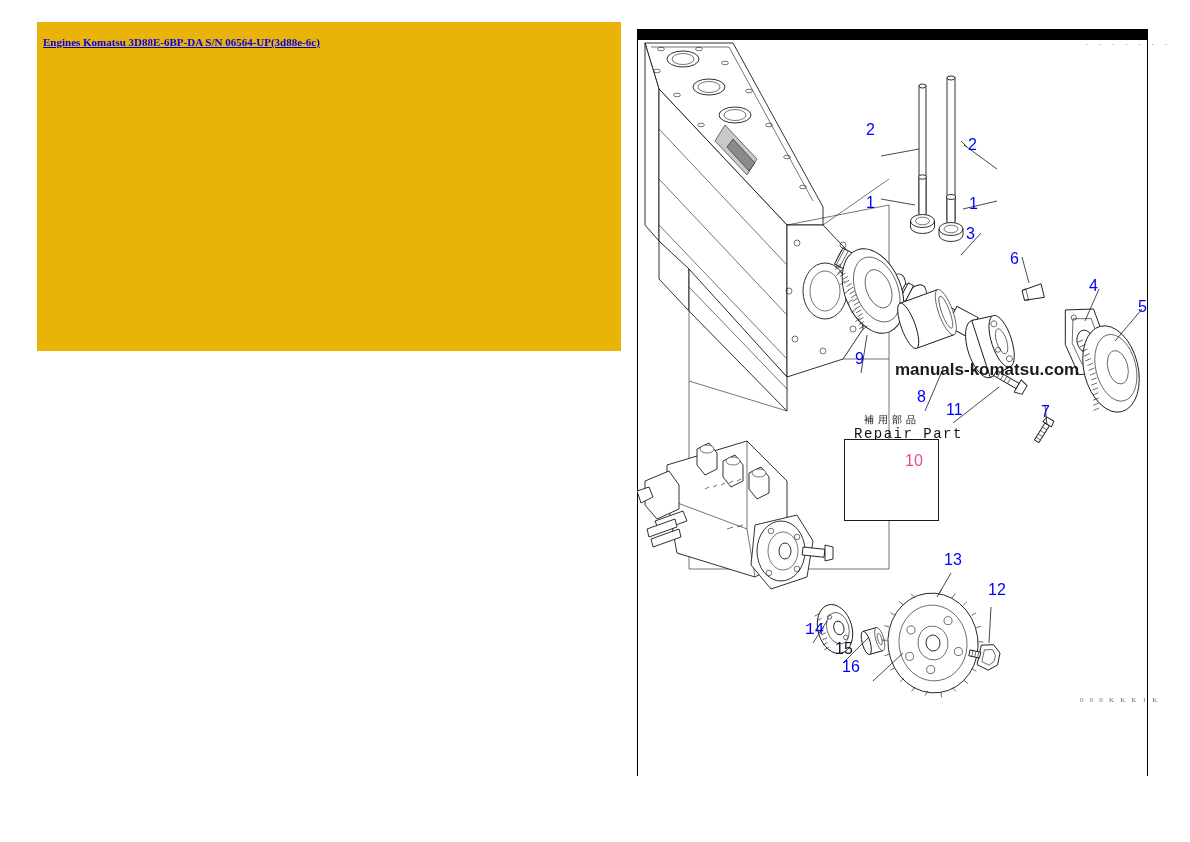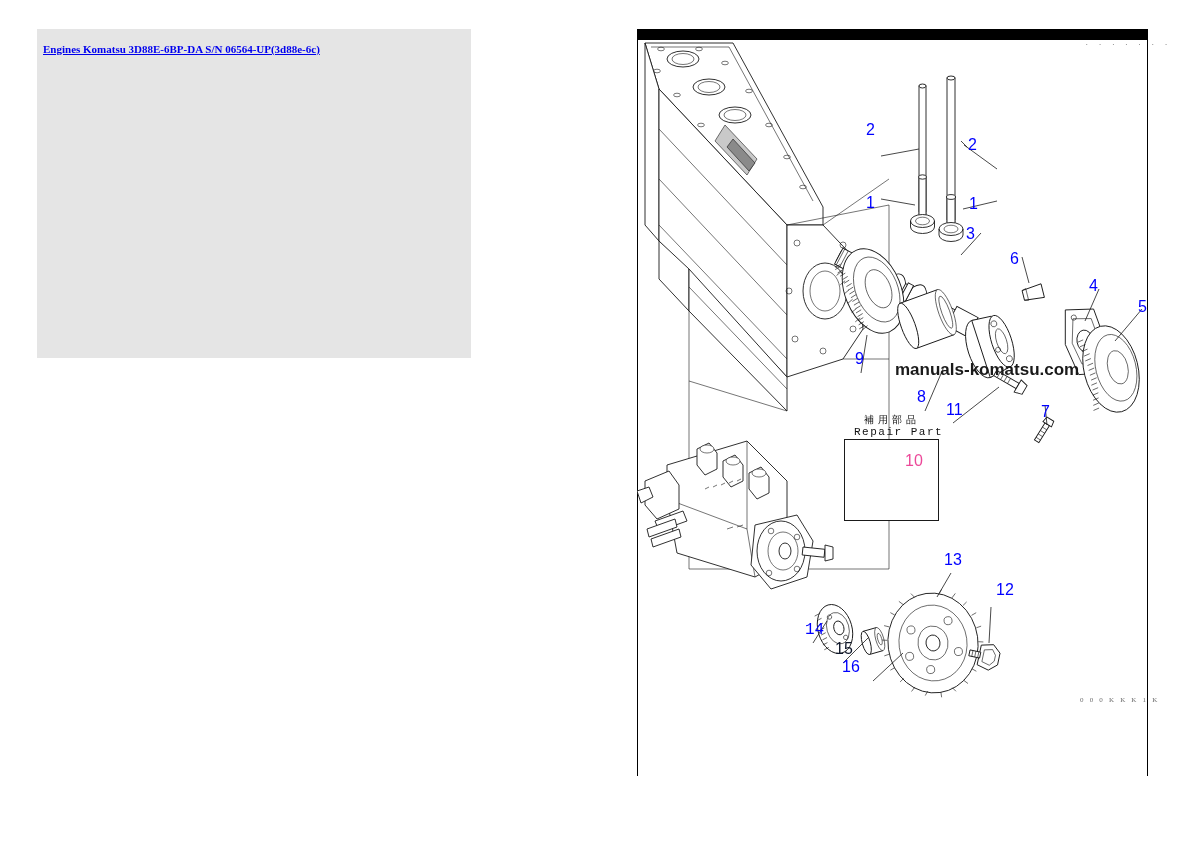--- a/index.html
+++ b/index.html
@@ -13,24 +13,24 @@
     height: 842px;
     position: relative;
     font-family: "Liberation Serif", serif;
     overflow: hidden;
   }
 
   
   #left-panel {
     position: absolute;
     left: 37px;
-    top: 29px;
-    width: 434px;
+    top: 22px;
+    width: 584px;
     height: 329px;
-    background: #e5e5e5;
+    background: #eab308;
     overflow: hidden;
   }
   #title-link {
     position: absolute;
     left: 6px;
     top: 14px;
     color: #0000ee;
     font-family: "Liberation Serif", serif;
     font-size: 11px;
     font-weight: bold;
@@ -147,21 +147,21 @@
     color: #111;
     letter-spacing: 4px;
     white-space: nowrap;
   }
   #repair-title-en {
     position: absolute;
     left: 10px; top: 13px;
     width: 76px;
     text-align: center;
     font-family: "Liberation Mono", monospace;
-    font-size: 11px;
+    font-size: 14px;
     color: #111;
     letter-spacing: 1.5px;
     white-space: nowrap;
   }
   #repair-frame {
     position: absolute;
     left: 0px; top: 26px;
     width: 93px;
     height: 80px;
     border: 1px solid #1a1a1a;
@@ -539,17 +539,17 @@
     <div class="callout" style="left: 966px; top: 226px; color: rgb(0, 0, 255);">3</div>
     <div class="callout" style="left: 1010px; top: 251px; color: rgb(0, 0, 255);">6</div>
     <div class="callout" style="left: 1089px; top: 278px; color: rgb(0, 0, 255);">4</div>
     <div class="callout" style="left: 1138px; top: 299px; color: rgb(0, 0, 255);">5</div>
     <div class="callout" style="left: 855px; top: 351px; color: rgb(0, 0, 255);">9</div>
     <div class="callout" style="left: 917px; top: 389px; color: rgb(0, 0, 255);">8</div>
     <div class="callout" style="left: 946px; top: 402px; color: rgb(0, 0, 255); text-align: right;">11</div>
     <div class="callout" style="left: 1041px; top: 404px; color: rgb(0, 0, 255);">7</div>
     <div class="callout" style="left: 905px; top: 453px; color: #ec4899;">10</div>
     <div class="callout" style="left: 944px; top: 552px; color: rgb(0, 0, 255);">13</div>
-    <div class="callout" style="left: 988px; top: 582px; color: rgb(0, 0, 255); margin-left: 8px;">12</div>
+    <div class="callout" style="left: 988px; top: 582px; color: rgb(0, 0, 255);">12</div>
     <div class="callout" style="left: 805px; top: 622px; color: rgb(0, 0, 255); font-family: Liberation Mono, monospace;">14</div>
     <div class="callout" style="left: 835px; top: 641px; color: #0f172a;">15</div>
     <div class="callout" style="left: 842px; top: 659px; color: rgb(0, 0, 255);">16</div>
   </div>
 
 </body></html>

